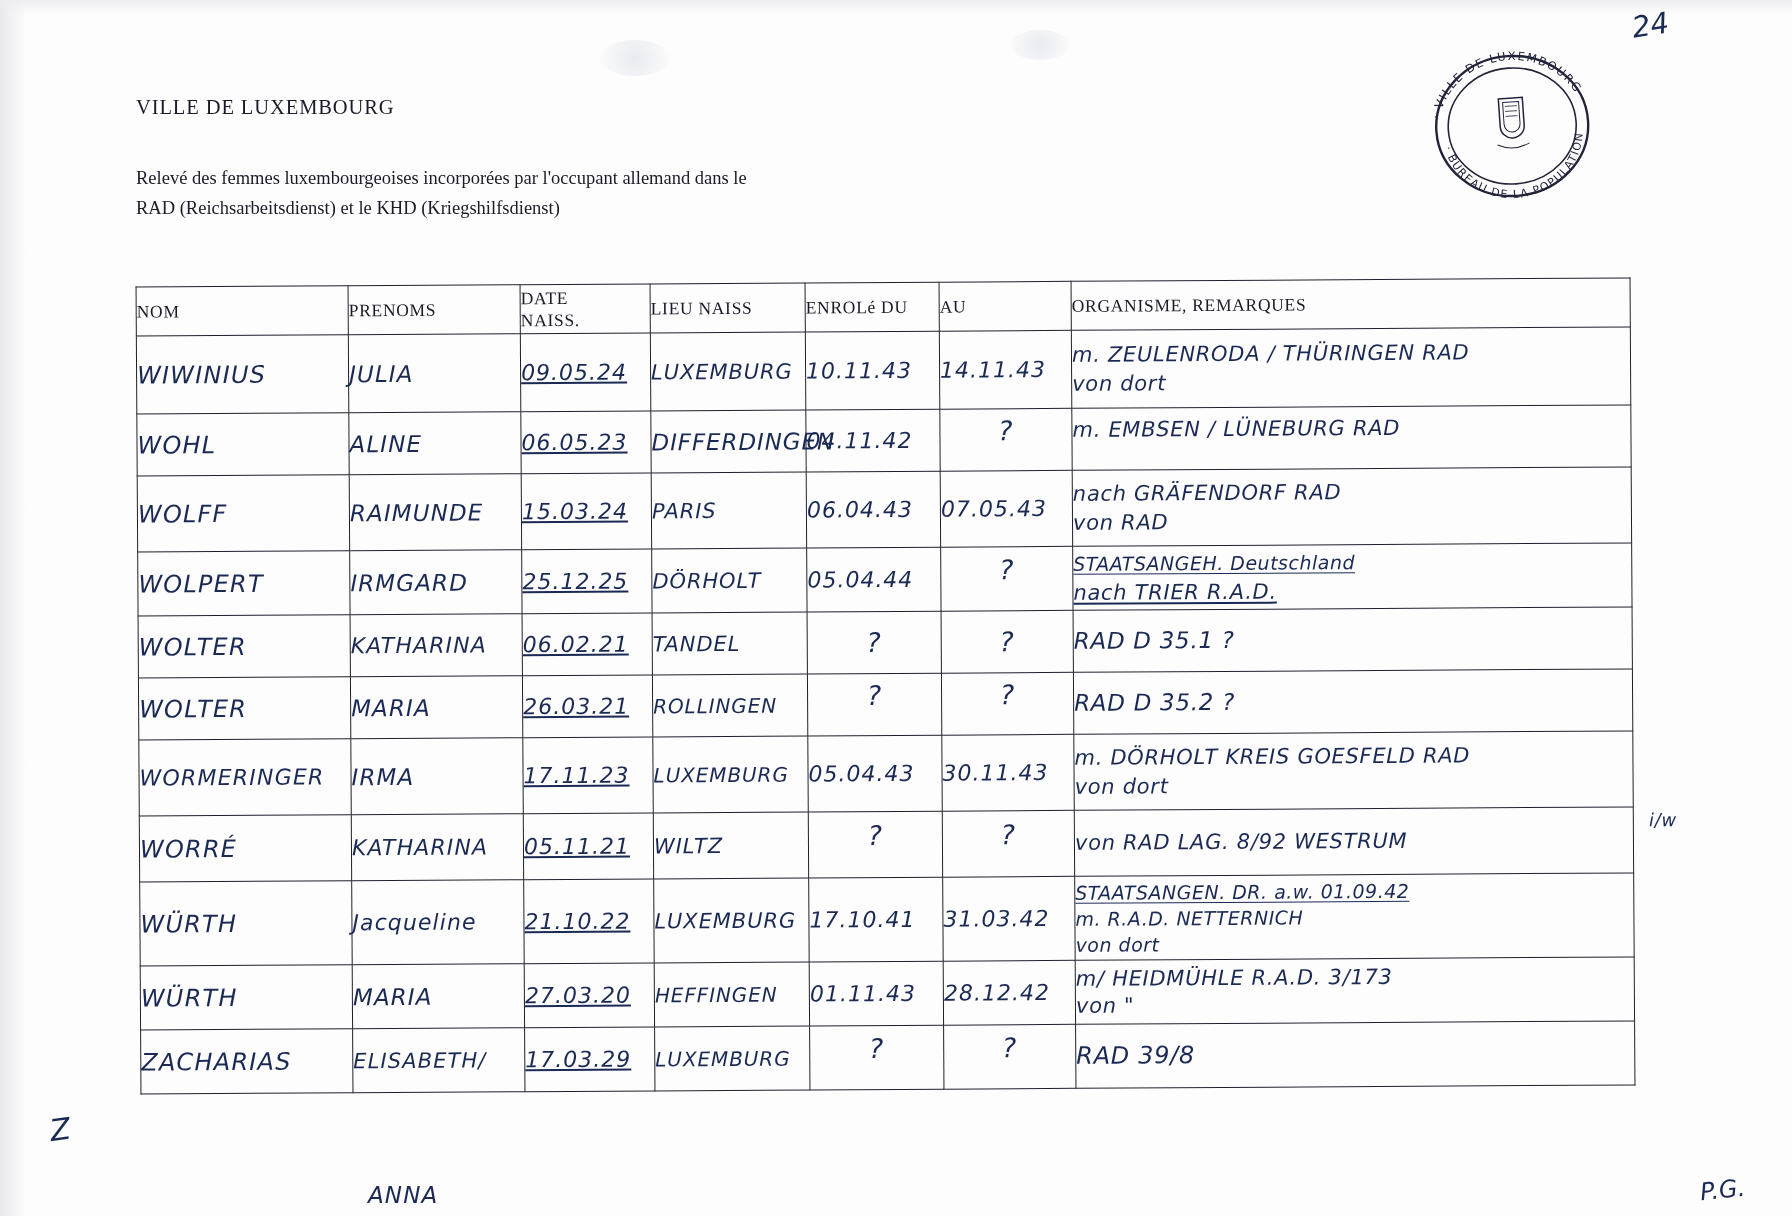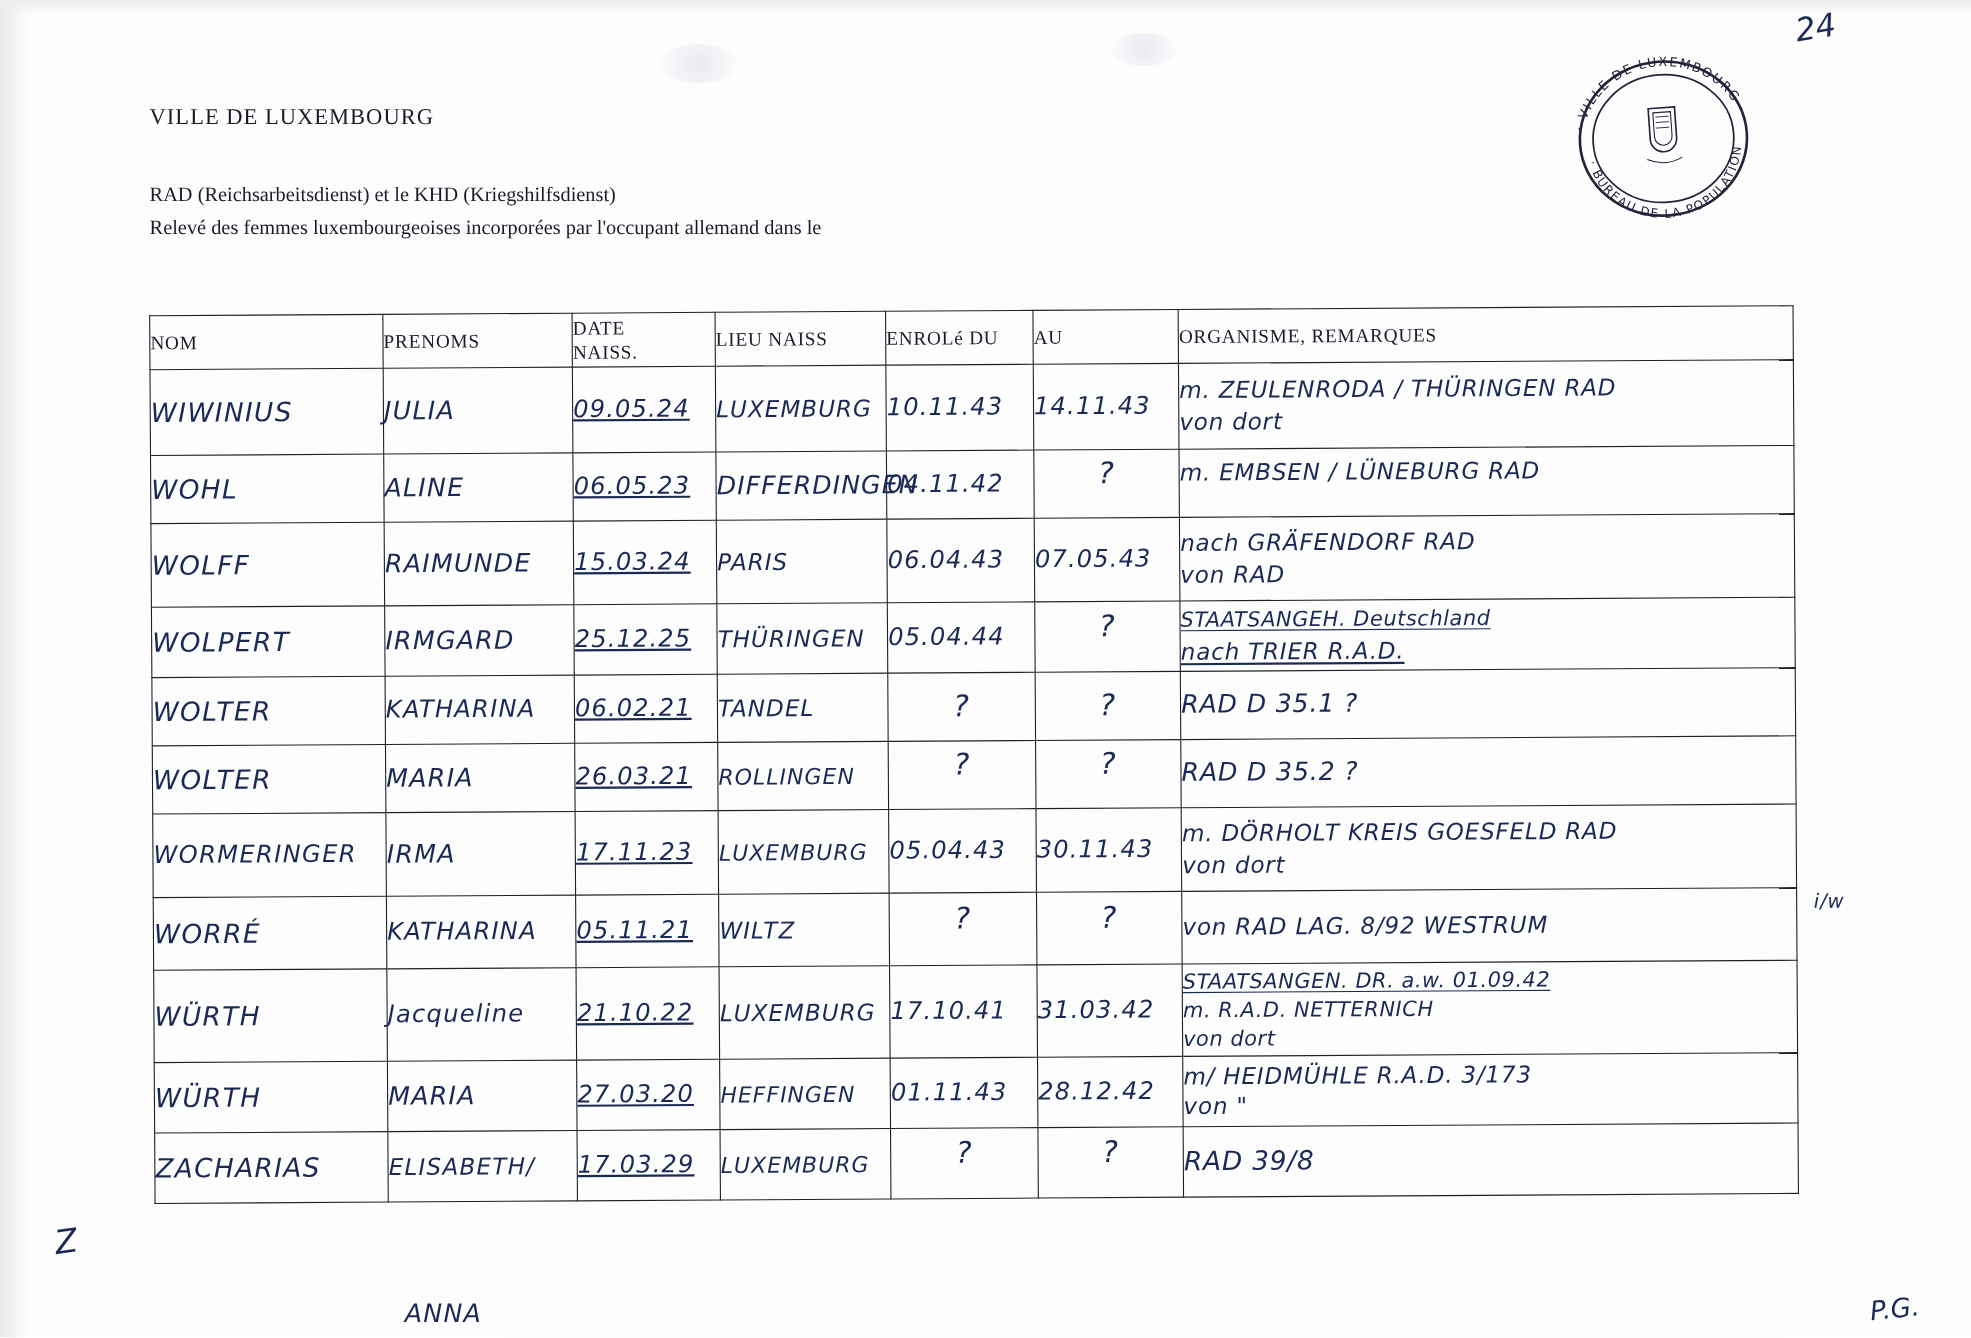--- a/index.html
+++ b/index.html
@@ -201,22 +201,22 @@
 
 <div class="scan">
   <div class="scan-shadow-left"></div>
   <div class="scan-shadow-top"></div>
   <div class="smudge" style="left:600px;top:40px;width:70px;height:36px;"></div>
   <div class="smudge" style="left:1010px;top:30px;width:60px;height:30px;"></div>
 </div>
 
 <div class="hdr-title">VILLE DE LUXEMBOURG</div>
 <div class="hdr-sub">
+  <div>Relevé des femmes luxembourgeoises incorporées par l'occupant allemand dans le</div>
   <div>RAD (Reichsarbeitsdienst) et le KHD (Kriegshilfsdienst)</div>
-  <div>Relevé des femmes luxembourgeoises incorporées par l'occupant allemand dans le</div>
 </div>
 
 <div class="stamp">
   <svg width="188" height="166" viewBox="0 0 188 166" xmlns="http://www.w3.org/2000/svg">
     <defs>
       <path id="arcTop" d="M 20,90 A 74,70 0 0 1 168,90"></path>
       <path id="arcBot" d="M 24,92 A 70,66 0 0 0 164,92"></path>
     </defs>
     <ellipse cx="94" cy="86" rx="76" ry="70" fill="none" stroke="#23233a" stroke-width="2.4"></ellipse>
     <ellipse cx="94" cy="86" rx="64" ry="58" fill="none" stroke="#23233a" stroke-width="1.6"></ellipse>
@@ -309,21 +309,21 @@
             <span>nach GRÄFENDORF RAD</span>
             <span>von RAD</span>
           </div>
         </td>
       </tr>
 
       <tr style="height:64px">
         <td class="cell hw c-nom">WOLPERT</td>
         <td class="cell hw c-pre">IRMGARD</td>
         <td class="cell hw c-date">25.12.25</td>
-        <td class="cell hw c-lieu">THÜRINGEN</td>
+        <td class="cell hw c-lieu">DÖRHOLT</td>
         <td class="cell hw c-du">05.04.44</td>
         <td class="cell hw c-au center">
           <span class="qmark nudge-up">?</span>
         </td>
         <td class="cell hw c-org">
           <div class="org-lines">
             <span class="underlined org-small">STAATSANGEH. Deutschland</span>
             <span class="underlined">nach TRIER R.A.D.</span>
           </div>
         </td>

